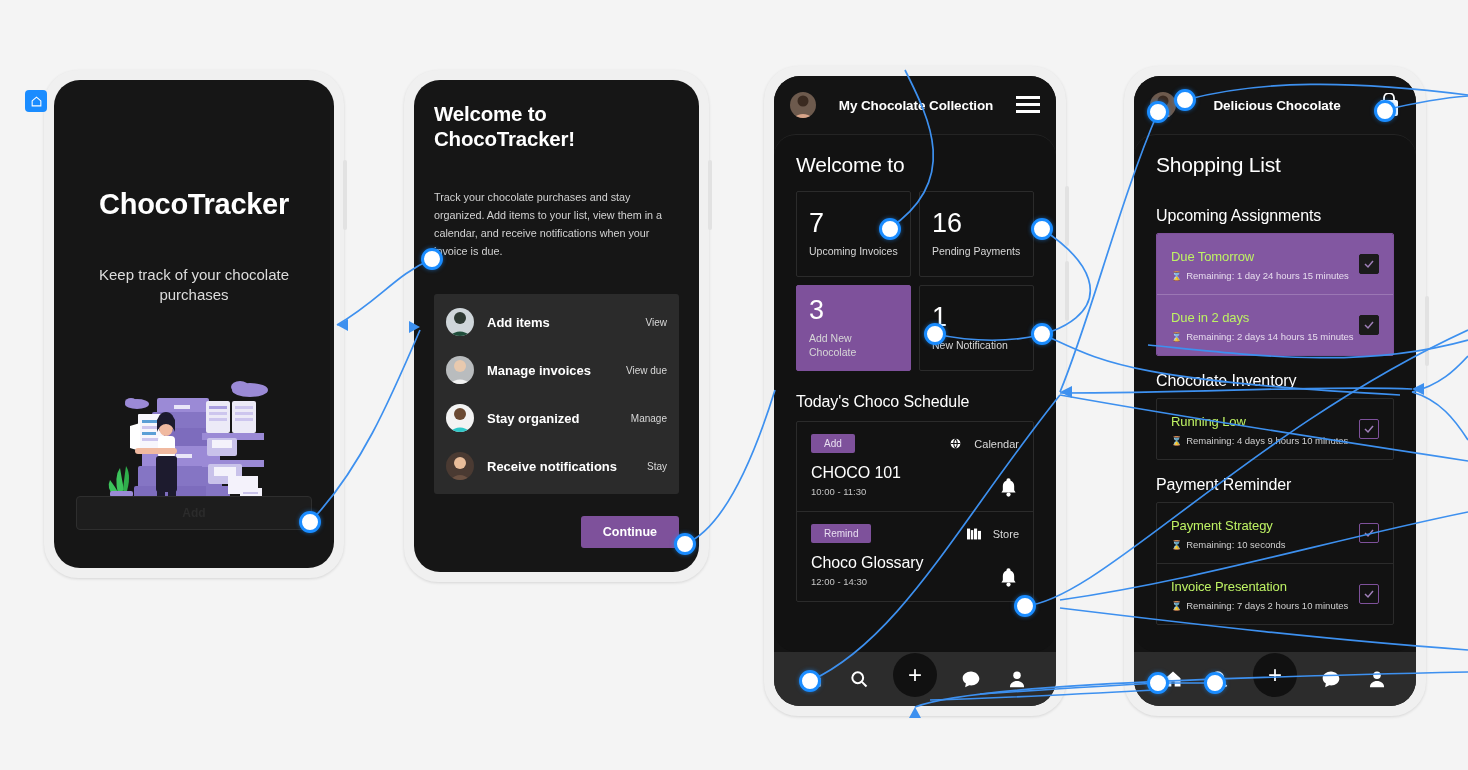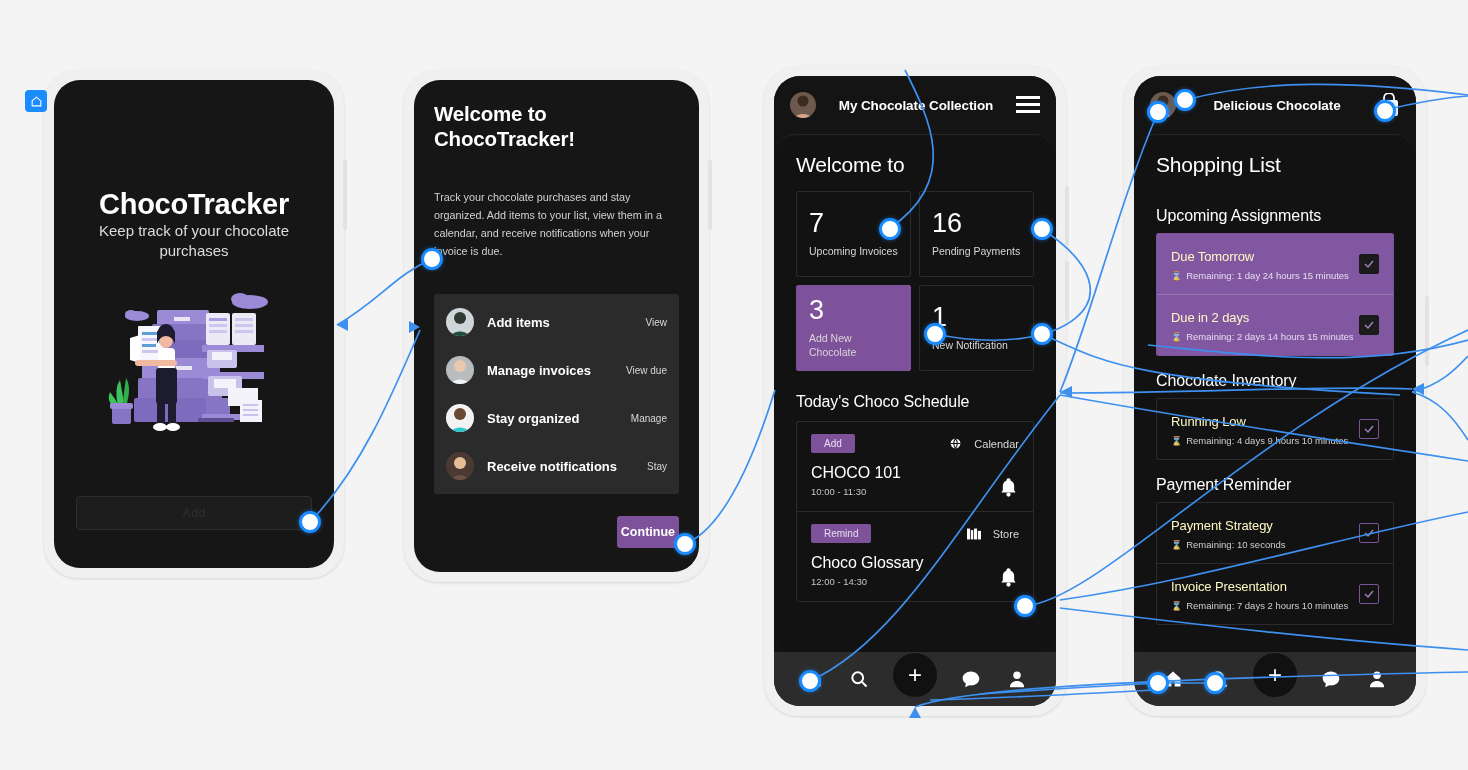--- a/index.html
+++ b/index.html
@@ -35,21 +35,21 @@
     overflow:hidden;
     position:relative;
     color:#fff;
   }
   .sidebtn{
     position:absolute; right:-3px; background:#e2e2e2; border-radius:3px; width:4px;
   }
 
   
   #phone1{ left:44px; top:70px; width:300px; height:508px; }
-  #phone1 .screen{ background:#161616; display:flex; flex-direction:column; align-items:center; }
+  #phone1 .screen{ background:#161616; display:flex; flex-direction:column; align-items:center;gap:44px; }
   .p1-title{ font-size:29px; font-weight:600; letter-spacing:-.3px; margin-top:108px; color:#fff; }
   .p1-sub{ font-size:15px; color:#dcdcdc; text-align:center; margin-top:0; line-height:1.35; width:215px; }
   .p1-illu{ margin-top:26px; width:185px; height:150px; position:relative; }
   .p1-addbtn{
     position:absolute; left:22px; right:22px; bottom:38px; height:34px;
     background:#1d1d1d; border:1px solid #2e2e2e; border-radius:4px;
     color:#2b2b2b; font-size:12px; font-weight:700;
     display:flex; align-items:center; justify-content:center;
   }
   .home-badge{
@@ -64,21 +64,21 @@
   .p2-title{ font-size:20.5px; font-weight:700; letter-spacing:-.2px; line-height:1.2; }
   .p2-body{ margin-top:38px; font-size:10.8px; color:#d2d2d2; line-height:1.65; }
   .p2-list{ margin-top:34px; background:#2b2b2b; border-radius:3px; padding:4px 12px; }
   .p2-row{ display:flex; align-items:center; height:48px; }
   .p2-av{ width:28px; height:28px; border-radius:50%; flex:0 0 28px; overflow:hidden; position:relative; }
   .p2-label{ font-size:13px; font-weight:700; margin-left:13px; flex:1; color:#fff; }
   .p2-act{ font-size:10px; color:#d8d8d8; }
   .p2-cont{
     position:absolute; right:20px; bottom:24px;
     background:#7e519b; color:#fff; font-size:12.5px; font-weight:700;
-    padding:9px 4px; border-radius:3px;
+    padding:9px 22px; border-radius:3px;
   }
 
   
   .appbar{ height:58px; display:flex; align-items:center; padding:0 16px; gap:12px; background:#141414; }
   .appbar .av{ width:26px; height:26px; border-radius:50%; overflow:hidden; flex:0 0 26px; position:relative; }
   .appbar .ttl{ flex:1; text-align:center; font-size:13.5px; font-weight:700; letter-spacing:-.1px; }
   .sheet{
     position:absolute; left:0; right:0; top:58px; bottom:54px;
     background:#121212; border-radius:22px 22px 22px 22px;
     border-top:1px solid #242424;
@@ -124,21 +124,21 @@
   #phone4{ left:1124px; top:66px; width:302px; height:650px; }
   #phone4 .screen{ background:#141414; }
   .sec-h{ font-size:16px; padding:16px 22px 8px; font-weight:400; letter-spacing:-.1px; }
   .grp{ margin:0 22px; border:1px solid #2b2b2b; border-radius:2px; overflow:hidden; }
   .grp.pur{ border-color:#7e519b; }
   .task{ display:flex; align-items:center; padding:13px 14px; }
   .task + .task{ border-top:1px solid #2b2b2b; }
   .grp.pur .task{ background:#8257a1; }
   .grp.pur .task + .task{ border-top:1px solid #9b77b4; }
   .task .tx{ flex:1; }
-  .task .tn{ font-size:13px; font-weight:400; color:#fef9c3; letter-spacing:-.1px; }
+  .task .tn{ font-size:13px; font-weight:400; color:#bef264; letter-spacing:-.1px; }
   .task .tr{ font-size:9.5px; color:#cfcfcf; margin-top:5px; display:flex; align-items:center; gap:4px; }
   .grp.pur .task .tr{ color:#e7dcee; }
   .cbx{ width:20px; height:20px; border:1px solid #7e519b; border-radius:2px; display:flex; align-items:center; justify-content:center; flex:0 0 20px; }
   .grp.pur .cbx{ background:#1b1b1b; border-color:#1b1b1b; }
 
   .hourglass{ font-size:9px; }
   svg{ display:block; }
 </style>
 </head>
 <body>

